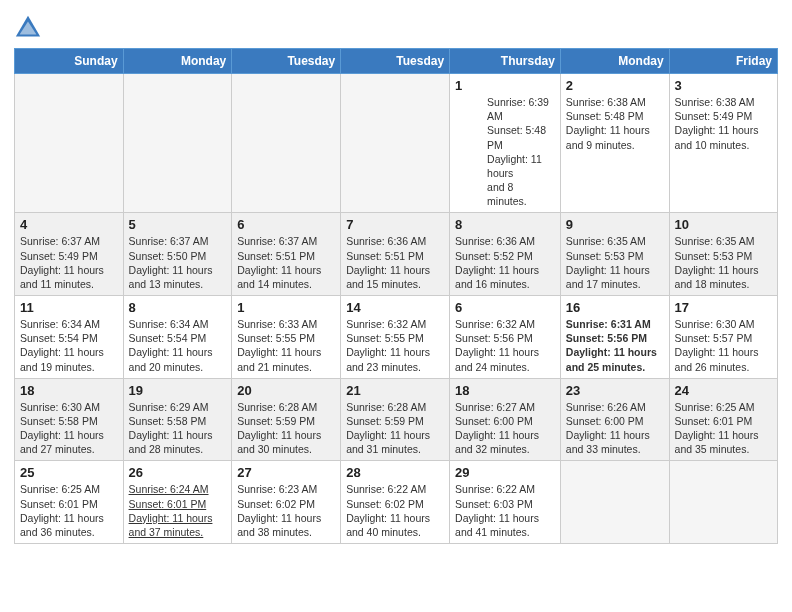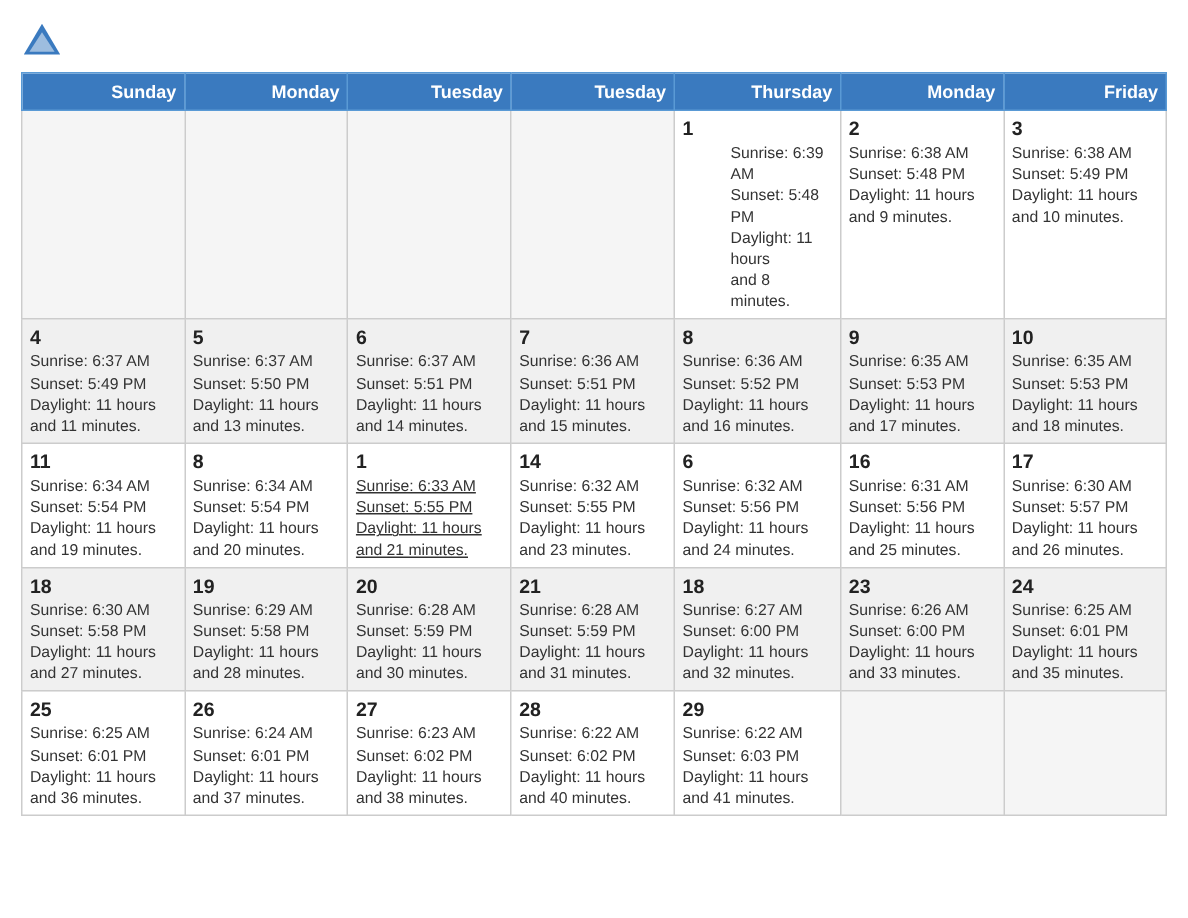--- a/index.html
+++ b/index.html
@@ -223,42 +223,42 @@
           </td>
           <td>
             <span class="day-num">8</span>
             <div class="day-info" style="white-space: pre-line;">Sunrise: 6:34 AM
 Sunset: 5:54 PM
 Daylight: 11 hours
 and 20 minutes.</div>
           </td>
           <td>
             <span class="day-num">1</span>
-            <div class="day-info" style="white-space: pre-line; text-decoration: underline;">Sunrise: 6:33 AM
+            <div class="day-info" style="white-space: pre-line;">Sunrise: 6:33 AM
 Sunset: 5:55 PM
 Daylight: 11 hours
 and 21 minutes.</div>
           </td>
           <td>
             <span class="day-num">14</span>
             <div class="day-info" style="white-space: pre-line;">Sunrise: 6:32 AM
 Sunset: 5:55 PM
 Daylight: 11 hours
 and 23 minutes.</div>
           </td>
           <td>
             <span class="day-num">6</span>
             <div class="day-info" style="white-space: pre-line;">Sunrise: 6:32 AM
 Sunset: 5:56 PM
 Daylight: 11 hours
 and 24 minutes.</div>
           </td>
           <td>
             <span class="day-num">16</span>
-            <div class="day-info" style="white-space: pre-line;">Sunrise: 6:31 AM
+            <div class="day-info" style="white-space: pre-line; font-weight: bold;">Sunrise: 6:31 AM
 Sunset: 5:56 PM
 Daylight: 11 hours
 and 25 minutes.</div>
           </td>
           <td>
             <span class="day-num">17</span>
             <div class="day-info" style="white-space: pre-line;">Sunrise: 6:30 AM
 Sunset: 5:57 PM
 Daylight: 11 hours
 and 26 minutes.</div>
@@ -318,21 +318,21 @@
         <tr>
           <td>
             <span class="day-num">25</span>
             <div class="day-info" style="white-space: pre-line;">Sunrise: 6:25 AM
 Sunset: 6:01 PM
 Daylight: 11 hours
 and 36 minutes.</div>
           </td>
           <td>
             <span class="day-num">26</span>
-            <div class="day-info" style="white-space: pre-line;">Sunrise: 6:24 AM
+            <div class="day-info" style="white-space: pre-line; text-decoration: underline;">Sunrise: 6:24 AM
 Sunset: 6:01 PM
 Daylight: 11 hours
 and 37 minutes.</div>
           </td>
           <td>
             <span class="day-num">27</span>
             <div class="day-info" style="white-space: pre-line;">Sunrise: 6:23 AM
 Sunset: 6:02 PM
 Daylight: 11 hours
 and 38 minutes.</div>

